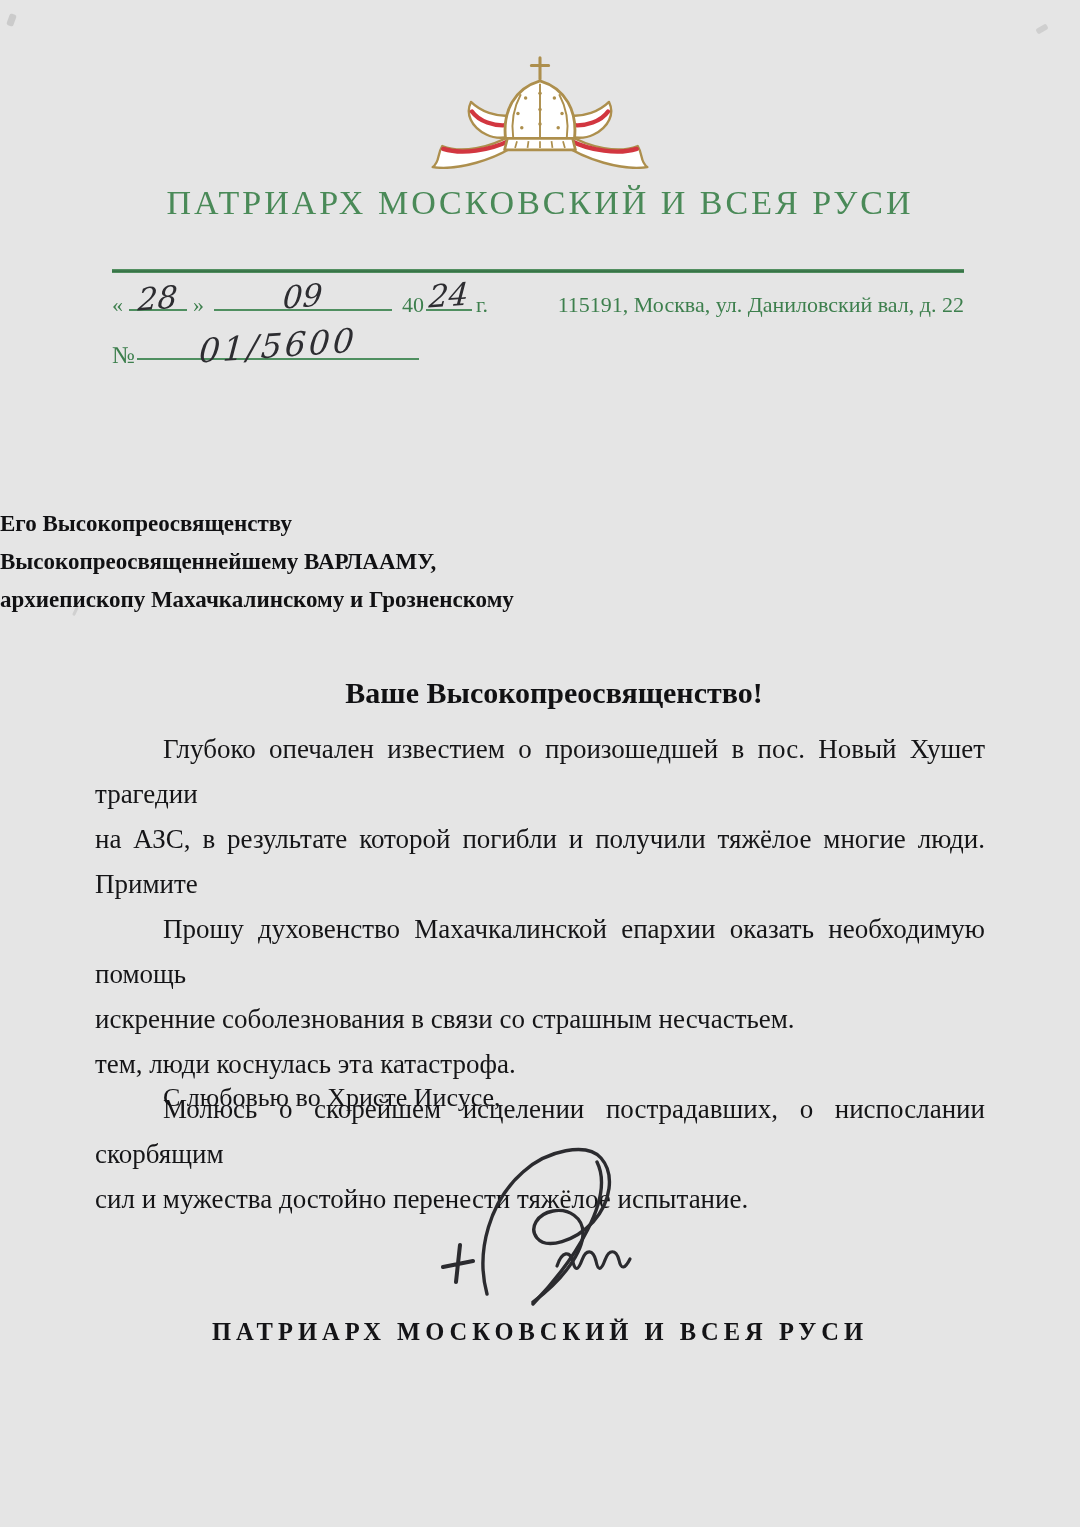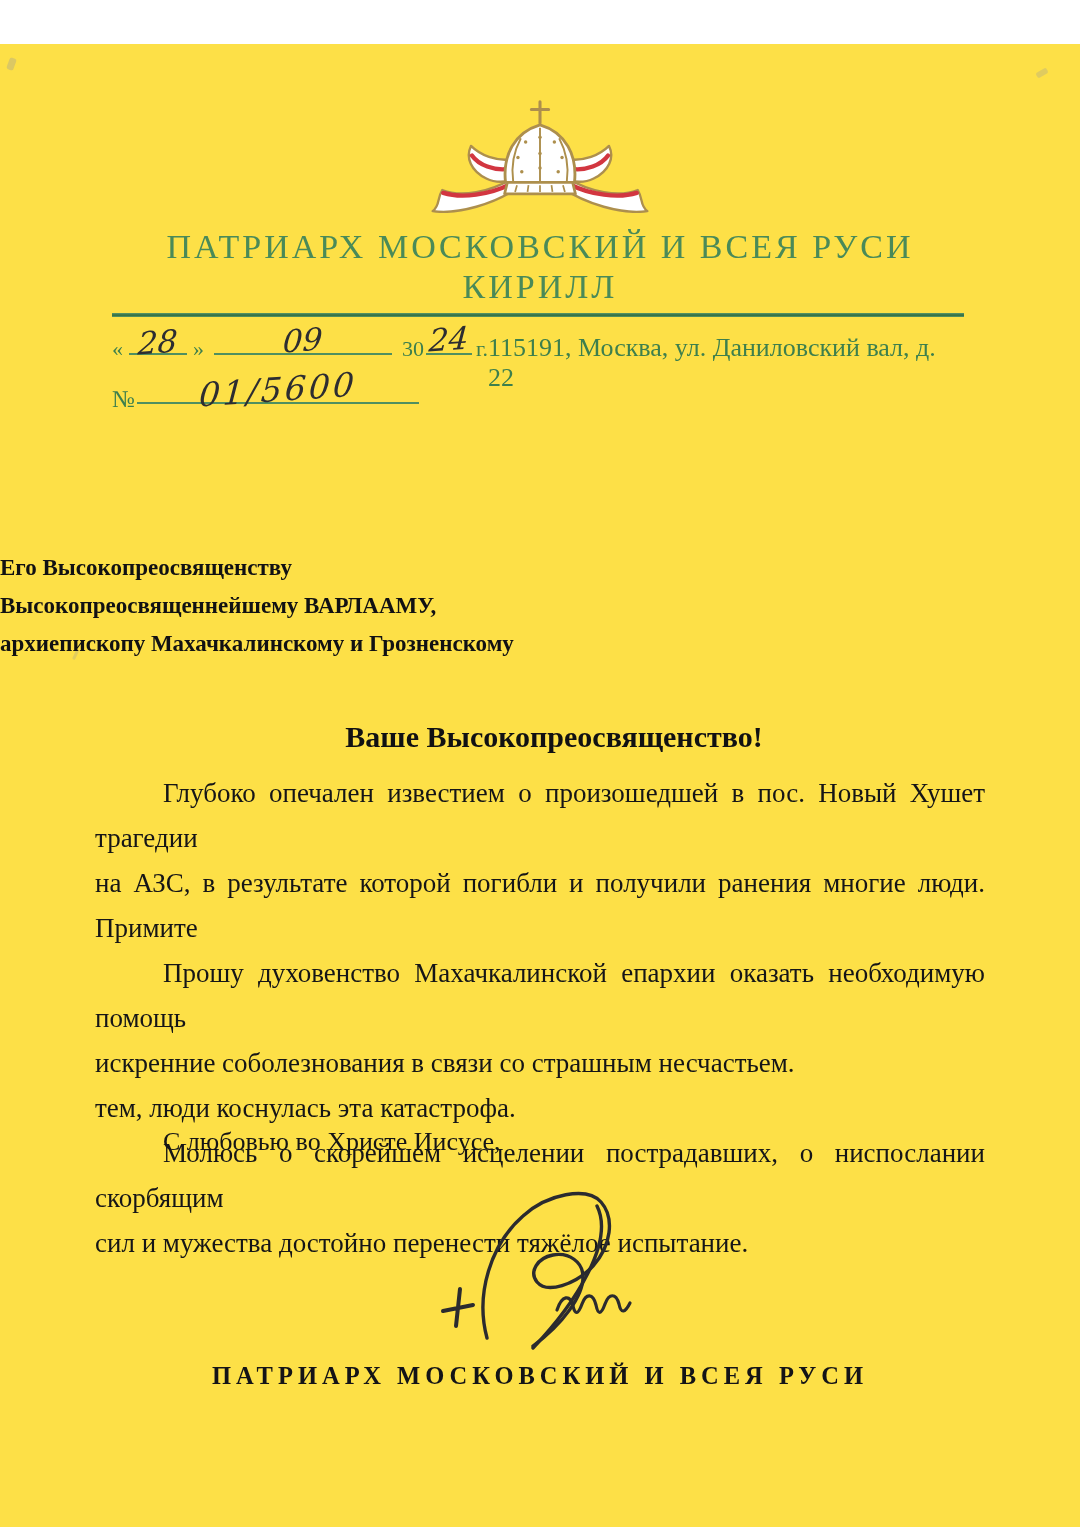--- a/index.html
+++ b/index.html
@@ -4,21 +4,21 @@
 <style>
   * { margin:0; padding:0; box-sizing:border-box; }
   html,body { background:#ffffff; }
   body {
     width:1080px; height:1527px;
     font-family:"Liberation Serif", serif;
     color:#1b1b1d;
     position:relative;
     overflow:hidden;
   }
-  .page { position:absolute; inset:0; background:#fde047;margin-top:44px; }
+  .page { position:absolute; inset:0; background:#e5e5e5; }
 
   
   .smudge { position:absolute; background:#9a9a9a; opacity:.35; border-radius:2px; }
   .smudge.s1 { left:8px;  top:14px;  width:7px;  height:12px; transform:rotate(20deg); }
   .smudge.s2 { left:1036px; top:26px; width:12px; height:6px; opacity:.3; transform:rotate(-30deg); }
   .smudge.s3 { left:74px; top:606px; width:3px; height:10px; opacity:.28; transform:rotate(25deg); }
 
   
   .crest { position:absolute; left:50%; top:54px; transform:translateX(-50%); width:250px; height:118px; }
 
@@ -46,21 +46,21 @@
   .slot.month { width:178px; margin:0 10px; }
   .slot.year  { width:46px;  margin:0 4px 0 2px; }
   .hand {
     font-family:"DejaVu Serif", serif; font-style:italic;
     color:#2d2d31; display:inline-block;
     transform:rotate(-4deg) skewX(-8deg);
   }
   .slot.day .hand   { font-size:31px; position:relative; top:-3px; }
   .slot.month .hand { font-size:31px; position:relative; top:-5px; }
   .slot.year .hand  { font-size:31px; position:relative; top:-6px; }
-  .address { font-size:26px; color:#3d7f4d; }
+  .address { font-size:22px; color:#3d7f4d; }
 
   
   .num-row {
     position:absolute; top:332px; left:112px;
     color:#3d7f4d; font-size:24px;
     display:flex; align-items:baseline;
   }
   .slot.num { width:282px; margin-left:2px; }
   .slot.num .hand { font-size:33px; position:relative; top:-6px; letter-spacing:3px; }
 
@@ -144,32 +144,31 @@
             <circle cx="149" cy="77" r="1.8"></circle>
         </g>
         <path d="M96,88 L164,88 L167,100 L93,100 Z" fill="#ffffff" stroke="#ad8f4d" stroke-width="2.8" stroke-linejoin="round"></path>
         <path d="M106,91 L104,98 M118,91 L117,98 M130,91 L130,98 M142,91 L143,98 M154,91 L156,98" stroke="#ad8f4d" stroke-width="1.8"></path>
       </g>
     </svg>
   </div>
 
   <div class="lh-title">
     <div>ПАТРИАРХ МОСКОВСКИЙ И ВСЕЯ РУСИ</div>
-    <div>КИРИЛЛ</div>
   </div>
 
   <div class="rule"></div>
 
   <div class="meta-row">
     <div class="date-left">
       <span>«</span>
       <span class="slot day"><span class="hand">28</span></span>
       <span>»</span>
       <span class="slot month"><span class="hand">09</span></span>
-      <span>30</span>
+      <span>40</span>
       <span class="slot year"><span class="hand">24</span></span>
       <span>г.</span>
     </div>
     <div class="address">115191, Москва, ул. Даниловский вал, д. 22</div>
   </div>
 
   <div class="num-row">
     <span>№</span>
     <span class="slot num"><span class="hand">01/5600</span></span>
   </div>
@@ -177,21 +176,21 @@
   <div class="recipient">
     <div>Его Высокопреосвященству</div>
     <div>Высокопреосвященнейшему ВАРЛААМУ,</div>
     <div>архиепископу Махачкалинскому и Грозненскому</div>
   </div>
 
   <div class="salutation">Ваше Высокопреосвященство!</div>
 
   <div class="body-text">
     <div class="line first">Глубоко опечален известием о произошедшей в пос. Новый Хушет трагедии</div>
-    <div class="line">на АЗС, в результате которой погибли и получили ранения многие люди. Примите</div>
+    <div class="line">на АЗС, в результате которой погибли и получили тяжёлое многие люди. Примите</div>
     <div class="line first">Прошу духовенство Махачкалинской епархии оказать необходимую помощь</div>
     <div class="line last">искренние соболезнования в связи со страшным несчастьем.</div>
     <div class="line last">тем, люди коснулась эта катастрофа.</div>
     <div class="line first">Молюсь о скорейшем исцелении пострадавших, о ниспослании скорбящим</div>
     <div class="line last">сил и мужества достойно перенести тяжёлое испытание.</div>
   </div>
 
   <div class="closing">С любовью во Христе Иисусе,</div>
 
   <div class="signature">

